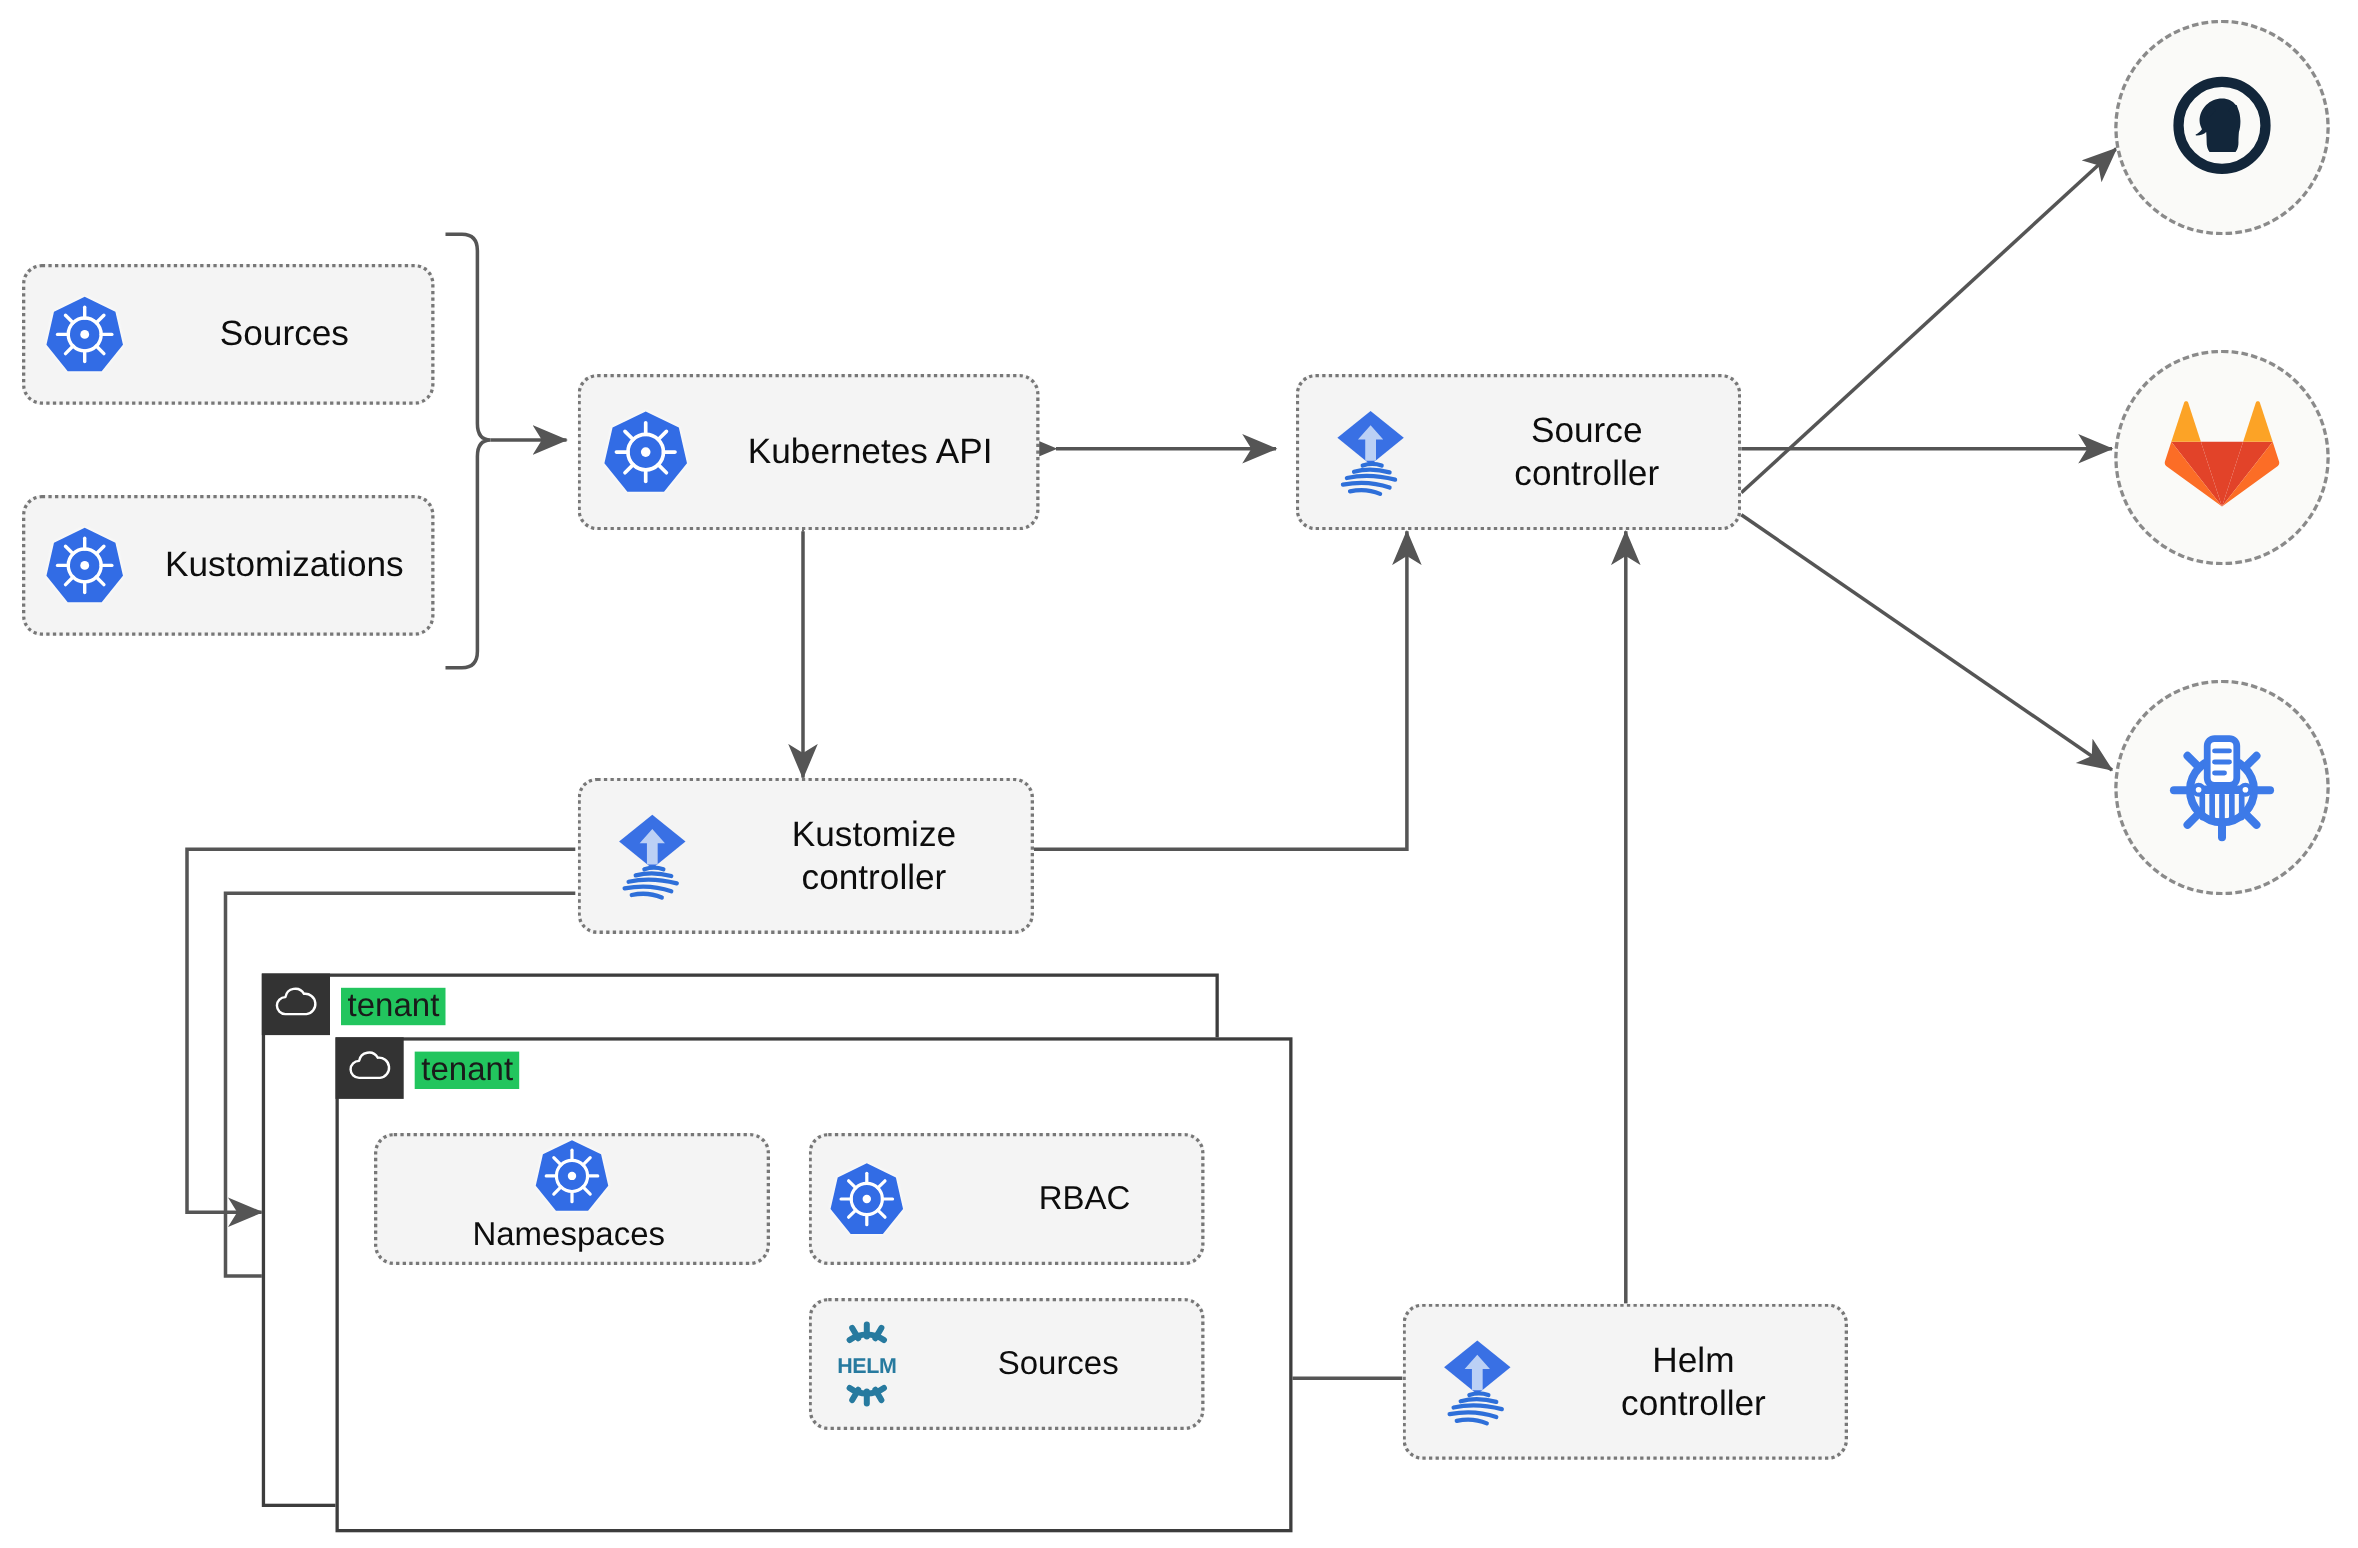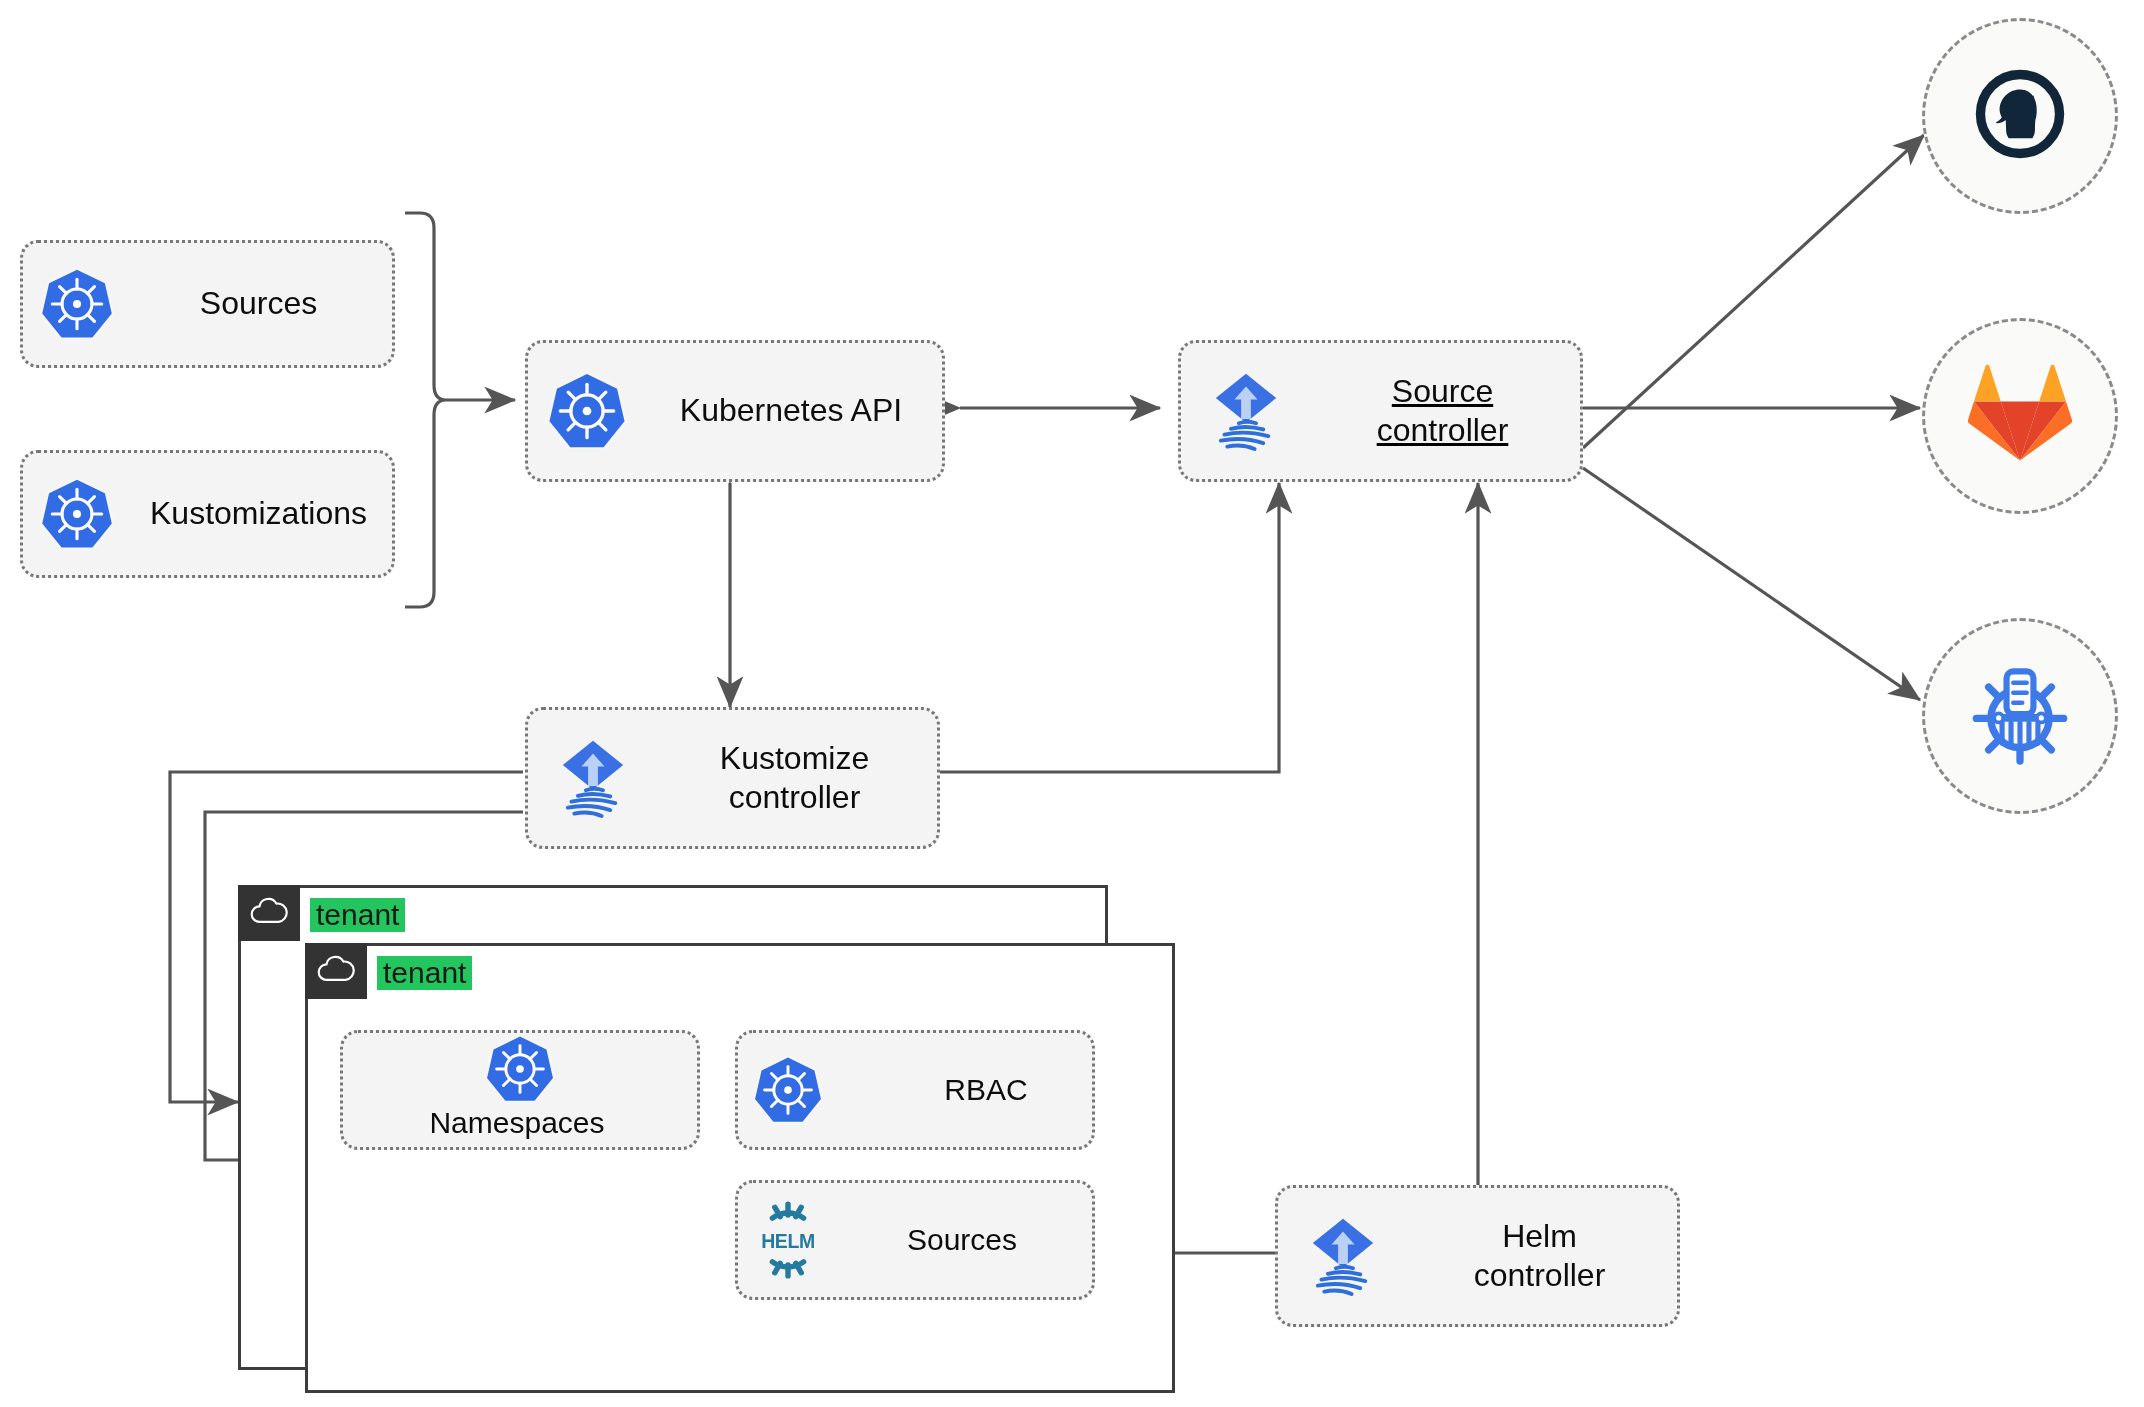--- a/index.html
+++ b/index.html
@@ -191,21 +191,21 @@
             <path d="M40.9 40.9 L46.7 46.7"></path>
           <path d="M23.1 40.9 L17.3 46.7"></path>
             <path d="M40.9 23.1 L46.7 17.3"></path>
         </g>
         <circle cx="32" cy="32" r="3.4" fill="#ffffff"></circle>
       </svg>
     </span>
     <span class="lbl">Kustomizations</span>
   </div>
 
-  <div class="node" style="left:1178px; top:340px; width:405px; height:142px;text-decoration:underline;">
+  <div class="node" style="left:1178px; top:340px; width:405px; height:142px;">
     <span class="ico" style="width:130px;">
       <svg width="92" height="92" viewBox="0 0 64 64">
         <path d="M32 6 L53 23 L32 40 L11 23 Z" fill="#3970E4"></path>
         <path d="M32 15 L40 24 L35.4 24 L35.4 37.5 L28.6 37.5 L28.6 24 L24 24 Z" fill="#BBD0F5"></path>
         <g stroke="#2E6FD9" stroke-width="2.7" fill="none" stroke-linecap="round">
           <path d="M27 40.5 Q 33 38.5 39 40.5"></path>
           <path d="M21.5 44.4 Q 32 41.6 44 44.8"></path>
           <path d="M17 48.4 Q 31 45.2 47.5 49.4"></path>
           <path d="M14.5 52.6 Q 30 49.6 44 54.4"></path>
           <path d="M19 56.8 Q 29 54.6 38 58.4"></path>

